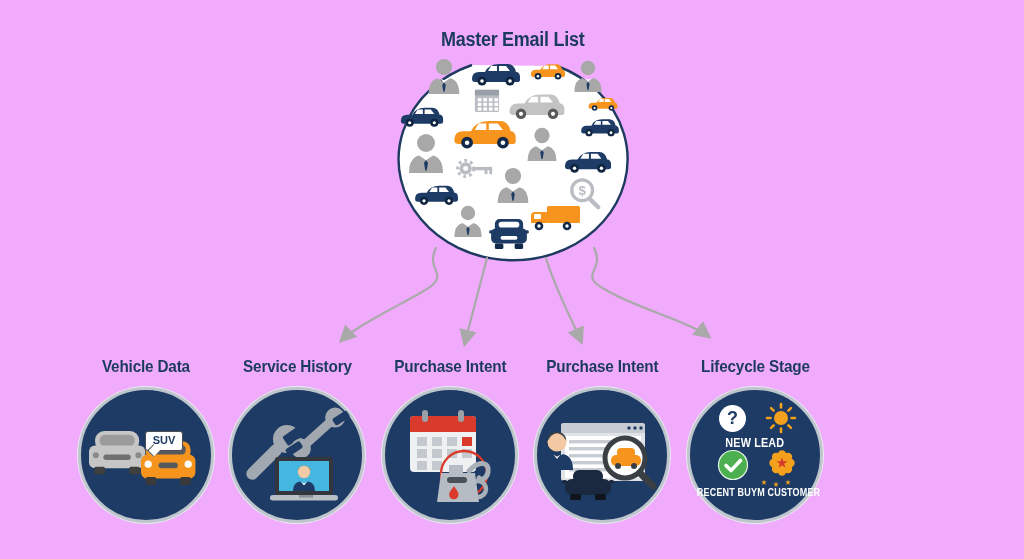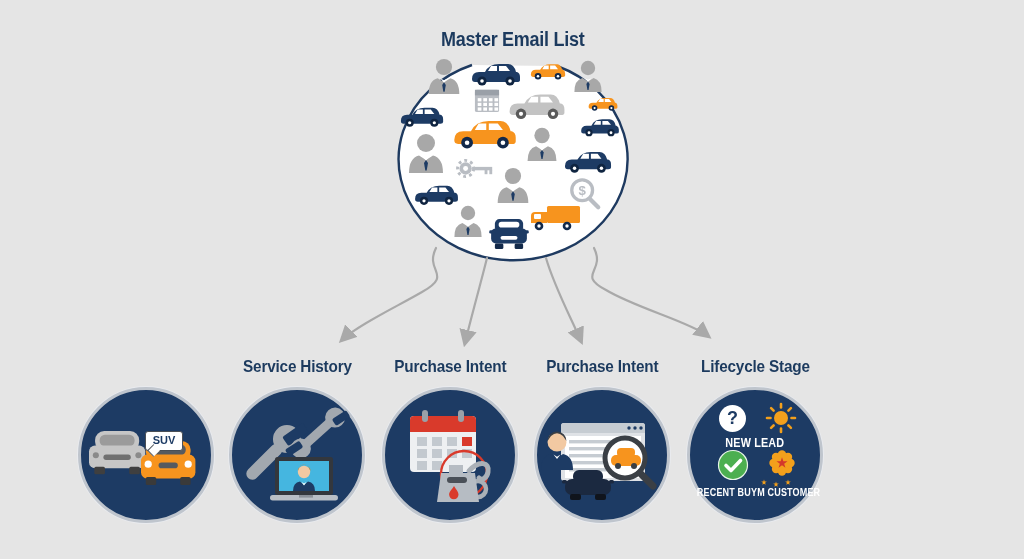--- a/index.html
+++ b/index.html
@@ -1,16 +1,16 @@
 <!DOCTYPE html>
 <html><head>
 <meta charset="utf-8">
 <style>
   html,body{margin:0;padding:0;background:#fff;}
-  .stage{position:relative;width:1024px;height:559px;background:#e5e5e5;overflow:hidden;
+  .stage{position:relative;width:1024px;height:559px;background:#f0abfc;overflow:hidden;
          font-family:"Liberation Sans",sans-serif;}
   .abs{position:absolute;}
   .title{left:362px;top:28px;width:302px;text-align:center;font-size:20px;font-weight:700;
          color:#1c3a5e;letter-spacing:-0.3px;}
   .condensed{display:inline-block;transform:scaleX(0.9);transform-origin:center;white-space:nowrap;}
   
   .master{left:397px;top:56px;width:233px;height:206px;}
   .master-border{position:absolute;left:0;top:0;}
   .master-icons{position:absolute;left:0;top:0;width:233px;height:206px;}
   .master-icons .micon{position:absolute;line-height:0;}
@@ -229,20 +229,21 @@
       </marker>
     </defs>
     <g fill="none" stroke="#a9a9a9" stroke-width="2.2" stroke-linecap="round">
       <path d="M136,10 C124,34 154,36 122,54 C98,68 56,88 42,102" marker-end="url(#ah)"></path>
       <path d="M187,20 C180,48 171,80 165,105" marker-end="url(#ah)"></path>
       <path d="M246,20 C254,48 271,80 281,103" marker-end="url(#ah)"></path>
       <path d="M294,10 C306,34 276,36 306,52 C336,70 390,84 408,98" marker-end="url(#ah)"></path>
     </g>
   </svg>
 
+  <div class="abs cat-label" style="left:61px"><span class="condensed">Vehicle Data</span></div>
   <div class="abs cat-label" style="left:212px"><span class="condensed">Service History</span></div>
   <div class="abs cat-label" style="left:365px"><span class="condensed">Purchase Intent</span></div>
   <div class="abs cat-label" style="left:517px"><span class="condensed">Purchase Intent</span></div>
   <div class="abs cat-label" style="left:670px"><span class="condensed">Lifecycle Stage</span></div>
 
   <div class="abs cat-circle" style="left:78px">
     <svg class="fill" width="130" height="130" viewBox="0 0 130 130">
       <g transform="translate(8,41) scale(0.76)">
         <rect x="8" y="0" width="58" height="26" rx="12" fill="#c6c6c6"></rect>
         <rect x="14" y="5" width="46" height="15" rx="7" fill="#9b9b9b"></rect>

